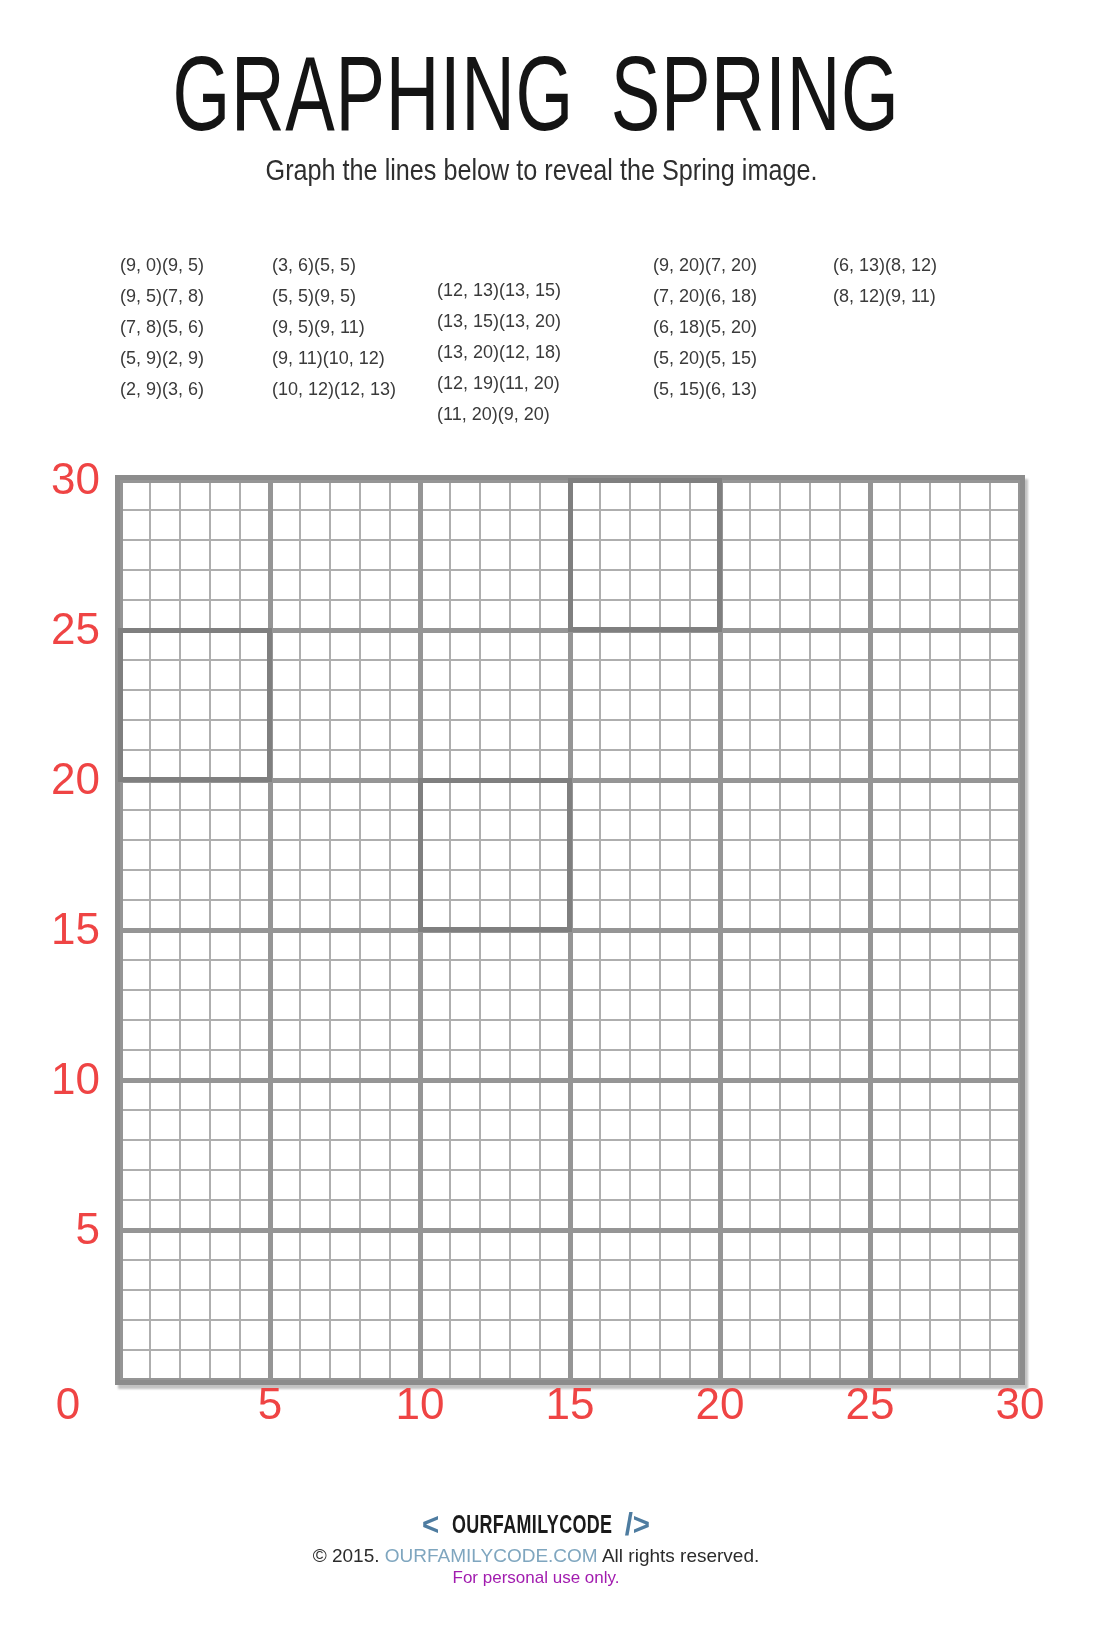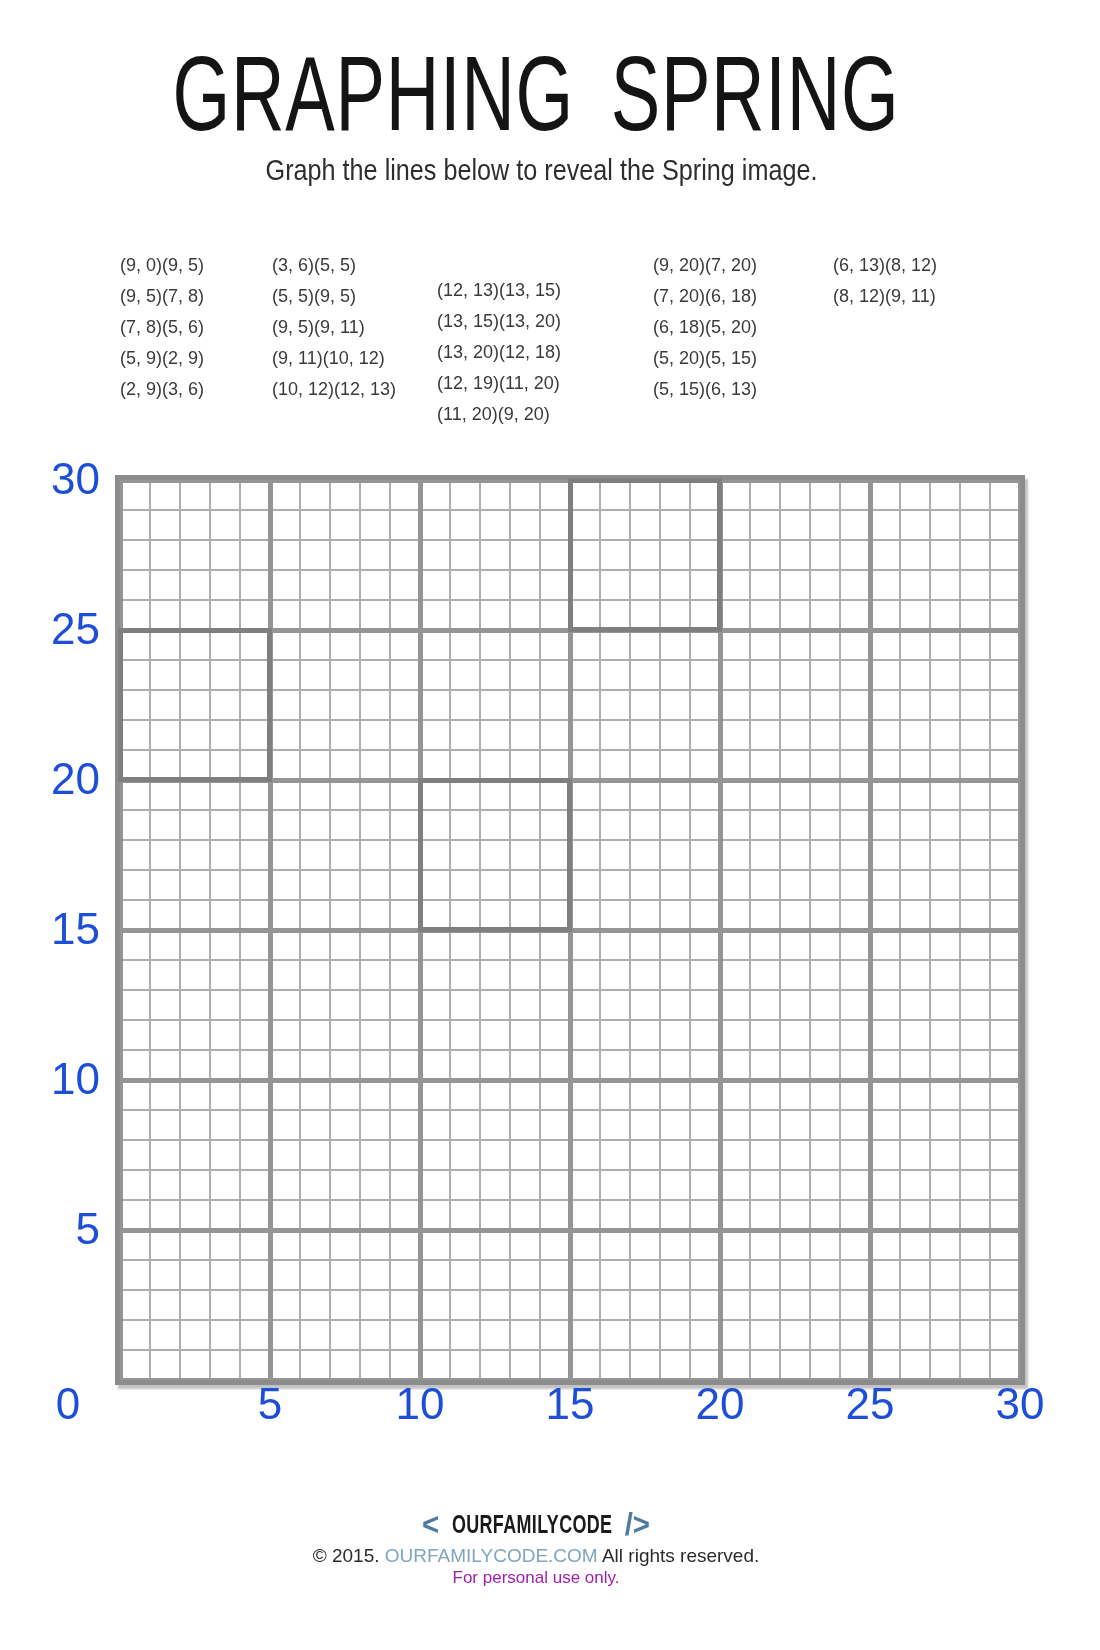--- a/index.html
+++ b/index.html
@@ -36,21 +36,21 @@
     position:absolute; inset:0;
     background-image:
       repeating-linear-gradient(to right, #959595 0 5px, transparent 5px 150px),
       repeating-linear-gradient(to bottom, #959595 0 5px, transparent 5px 150px),
       repeating-linear-gradient(to right, #aeaeae 0 2px, transparent 2px 30px),
       repeating-linear-gradient(to bottom, #aeaeae 0 2px, transparent 2px 30px);
     background-position:-2px 0, 0 -2px, -1px 0, 0 -1px;
   }
   .emph { position:absolute; width:144px; height:144px; border:5px solid #7f7f7f; }
 
-  .tick { position:absolute; font-size:44px; line-height:44px; color:#1d4ed8; }
+  .tick { position:absolute; font-size:44px; line-height:44px; color:#ef4444; }
   .ytick { width:80px; text-align:right; left:20px; }
   .xtick { width:90px; text-align:center; }
 
   .footer-logo {
     position:absolute; top:1508px; left:0; right:0;
     display:flex; justify-content:center; align-items:center; gap:7px;
     transform:scaleX(0.92); transform-origin:50% 50%;
   }
   .logo-bracket { font-size:32px; font-weight:700; line-height:32px; }
   .logo-text {

